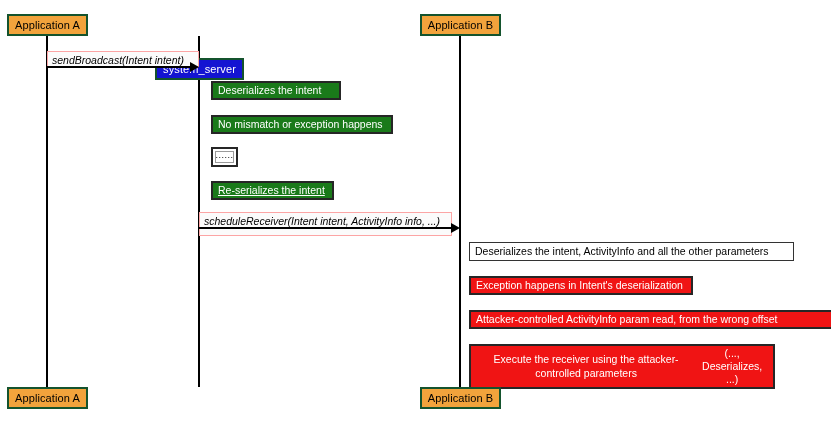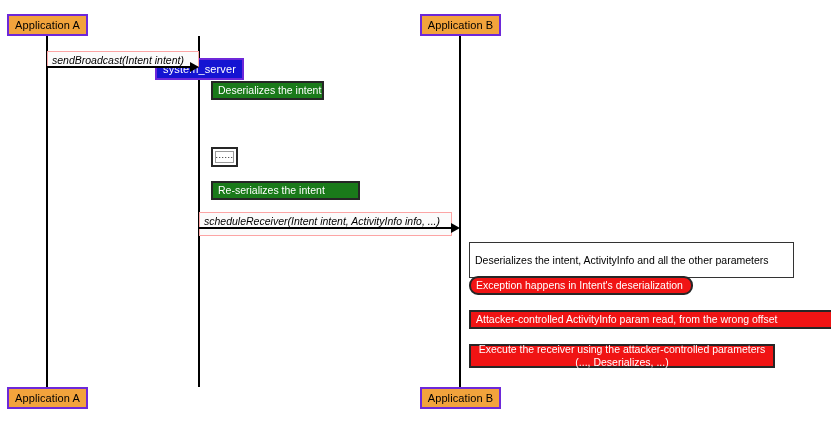--- a/index.html
+++ b/index.html
@@ -21,21 +21,21 @@
   
   .lifeline {
     position: absolute;
     width: 2px;
     background: #000000;
   }
   
   .actor {
     position: absolute;
     box-sizing: border-box;
-    border: 2px solid #6d28d9;
+    border: 2px solid #14532d;
     display: flex;
     align-items: center;
     justify-content: center;
     font-size: 11px;
     line-height: 1;
     white-space: nowrap;
     letter-spacing: 0.1px;
   }
   .actor.orange {
     background: #f2a33c;
@@ -143,54 +143,57 @@
   <div class="actor orange" style="left:420px; top:14px; width:81px; height:22px;">
     <span>Application B</span>
   </div>
 
   <div class="msg-label" style="left:47px; top:51px; width:152px; height:16px;">
     <span>sendBroadcast(Intent intent)</span>
   </div>
   <div class="msg-arrow" style="left:47px; top:66px; width:145px;"></div>
   <div class="msg-head" style="left:190px; top:62px;"></div>
 
-  <div class="note green" style="left:211px; top:81px; width:113px; height:19px;">
+  <div class="note green" style="left:211px; top:81px; width:130px; height:19px;">
     <span>Deserializes the intent</span>
   </div>
 
+  <div class="note green" style="left:211px; top:115px; width:182px; height:19px;">
+    <span>No mismatch or exception happens</span>
+  </div>
 
   <div class="note dots" style="left:211px; top:147px; width:27px; height:20px; padding:2px;">
     <span class="inner">
       <span>......</span>
     </span>
   </div>
 
-  <div class="note green" style="left:211px; top:181px; width:149px; height:19px;">
+  <div class="note green" style="left:211px; top:181px; width:123px; height:19px;text-decoration:underline;">
     <span>Re-serializes the intent</span>
   </div>
 
   <div class="msg-label" style="left:199px; top:212px; width:253px; height:24px;">
     <span>scheduleReceiver(Intent intent, ActivityInfo info, ...)</span>
   </div>
   <div class="msg-arrow" style="left:199px; top:227px; width:254px;"></div>
   <div class="msg-head" style="left:451px; top:223px;"></div>
 
-  <div class="note white" style="left:469px; top:242px; width:325px; height:36px;">
+  <div class="note white" style="left:469px; top:242px; width:325px; height:19px;">
     <span>Deserializes the intent, ActivityInfo and all the other parameters</span>
   </div>
 
-  <div class="note red" style="left:469px; top:276px; width:224px; height:19px;border-radius:9px;">
+  <div class="note red" style="left:469px; top:276px; width:224px; height:19px;">
     <span>Exception happens in Intent's deserialization</span>
   </div>
 
   <div class="note red" style="left:469px; top:310px; width:369px; height:19px;">
     <span>Attacker-controlled ActivityInfo param read, from the wrong offset</span>
   </div>
 
-  <div class="note red centered" style="left:469px; top:344px; width:306px; height:24px; flex-direction:column; line-height:1.25;">
+  <div class="note red centered" style="left:469px; top:344px; width:306px; height:45px; line-height:1.25;">
     <span>Execute the receiver using the attacker-controlled parameters</span>
     <span>(..., Deserializes, ...)</span>
   </div>
 
   <div class="actor orange" style="left:7px; top:387px; width:81px; height:22px;">
     <span>Application A</span>
   </div>
   <div class="actor blue" style="left:155px; top:387px; width:89px; height:22px;">
     <span>system_server</span>
   </div>

